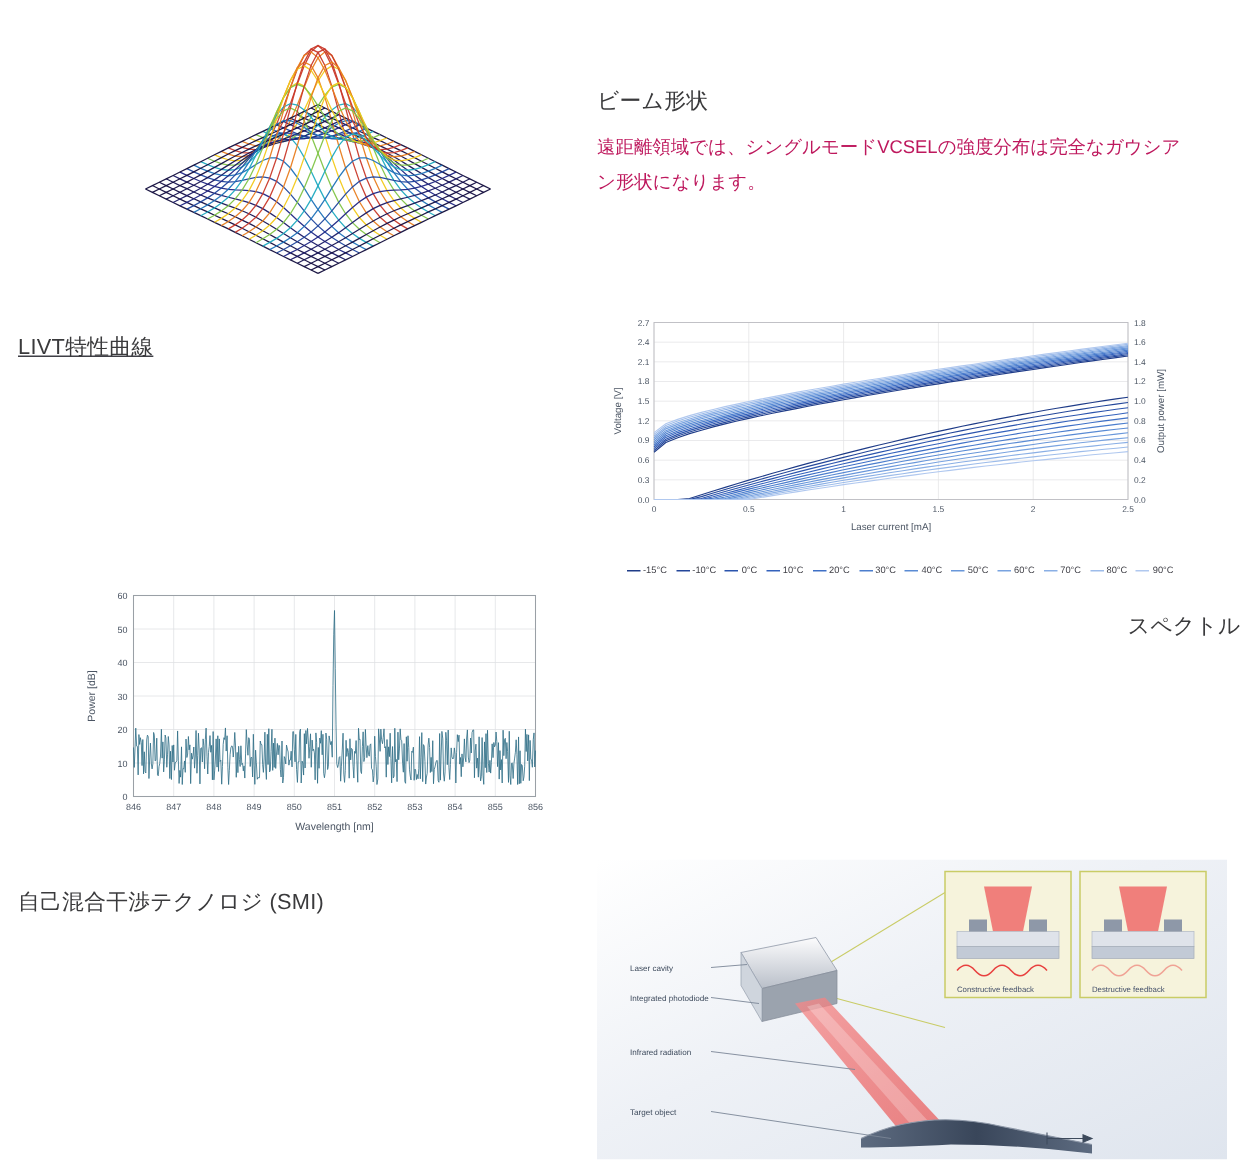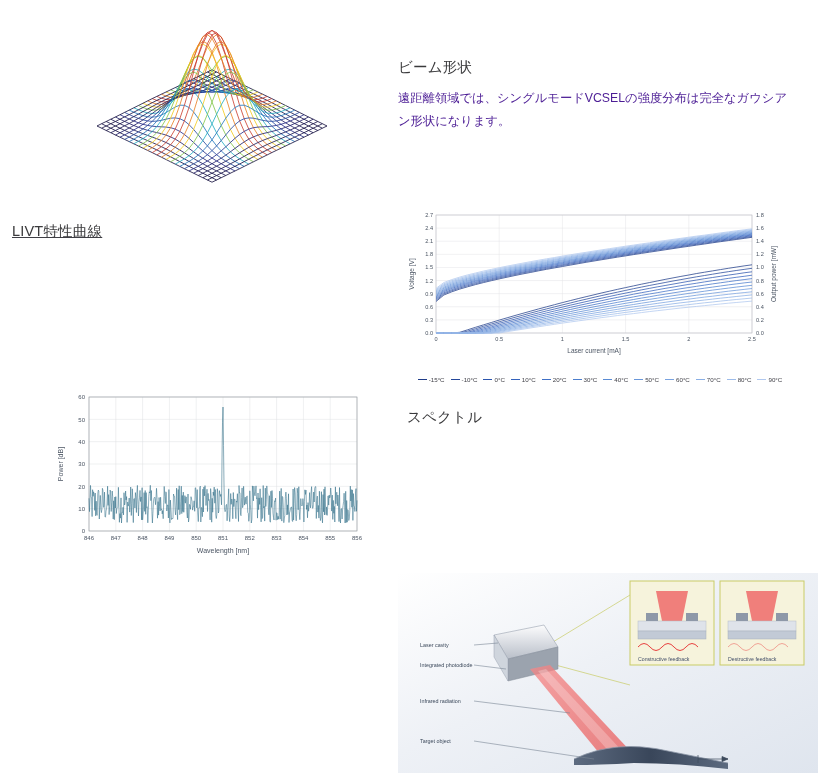--- a/index.html
+++ b/index.html
@@ -15,29 +15,29 @@
   .sec-title{
     font-size:14.5px;
     color:#3a3a3c;
     font-weight:400;
     margin:0 0 10px 0;
     letter-spacing:0.2px;
   }
   .sec-body{
     font-size:12.3px;
     line-height:1.85;
-    color:#4c1d95;
+    color:#be185d;
     margin:0;
   }
   .block{position:absolute;}
 
   
   #beam-text{left:398px;top:30px;width:390px;margin-top:28px;}
   #livt-text{left:12px;top:222px;width:350px;text-decoration:underline;}
-  #spectrum-text{left:407px;top:408px;width:395px;}
+  #spectrum-text{left:432px;top:408px;width:395px;text-align:right;}
   #smi-text{left:12px;top:592px;width:370px;}
 
   #beam-figure{left:40px;top:8px;width:340px;height:190px;}
   #livt-figure{left:400px;top:205px;width:400px;height:185px;}
   #spectrum-figure{left:45px;top:385px;width:330px;height:185px;}
   #smi-figure{left:398px;top:573px;width:420px;height:200px;}
 
   
   .beam-wrap{position:relative;width:340px;height:190px;}
   .beam-wrap svg{display:block;}
@@ -316,20 +316,21 @@
           <text class="axis-label" transform="translate(18,79) rotate(-90)" text-anchor="middle" style="font-size:7px">Power [dB]</text>
         </g>
     </svg>
   </div>
 
   <div class="block" id="spectrum-text">
     <h3 class="sec-title">スペクトル</h3>
   </div>
 
   <div class="block" id="smi-text">
+    <h3 class="sec-title">自己混合干渉テクノロジ (SMI)</h3>
   </div>
 
   <div class="block" id="smi-figure">
     <svg class="smi-wrap" width="420" height="200" viewBox="0 0 420 200">
       <defs>
         <linearGradient id="smiBg" x1="0" y1="0" x2="1" y2="1">
           <stop offset="0%" stop-color="#ffffff"></stop>
           <stop offset="45%" stop-color="#eef1f6"></stop>
           <stop offset="100%" stop-color="#dfe5ee"></stop>
         </linearGradient>

